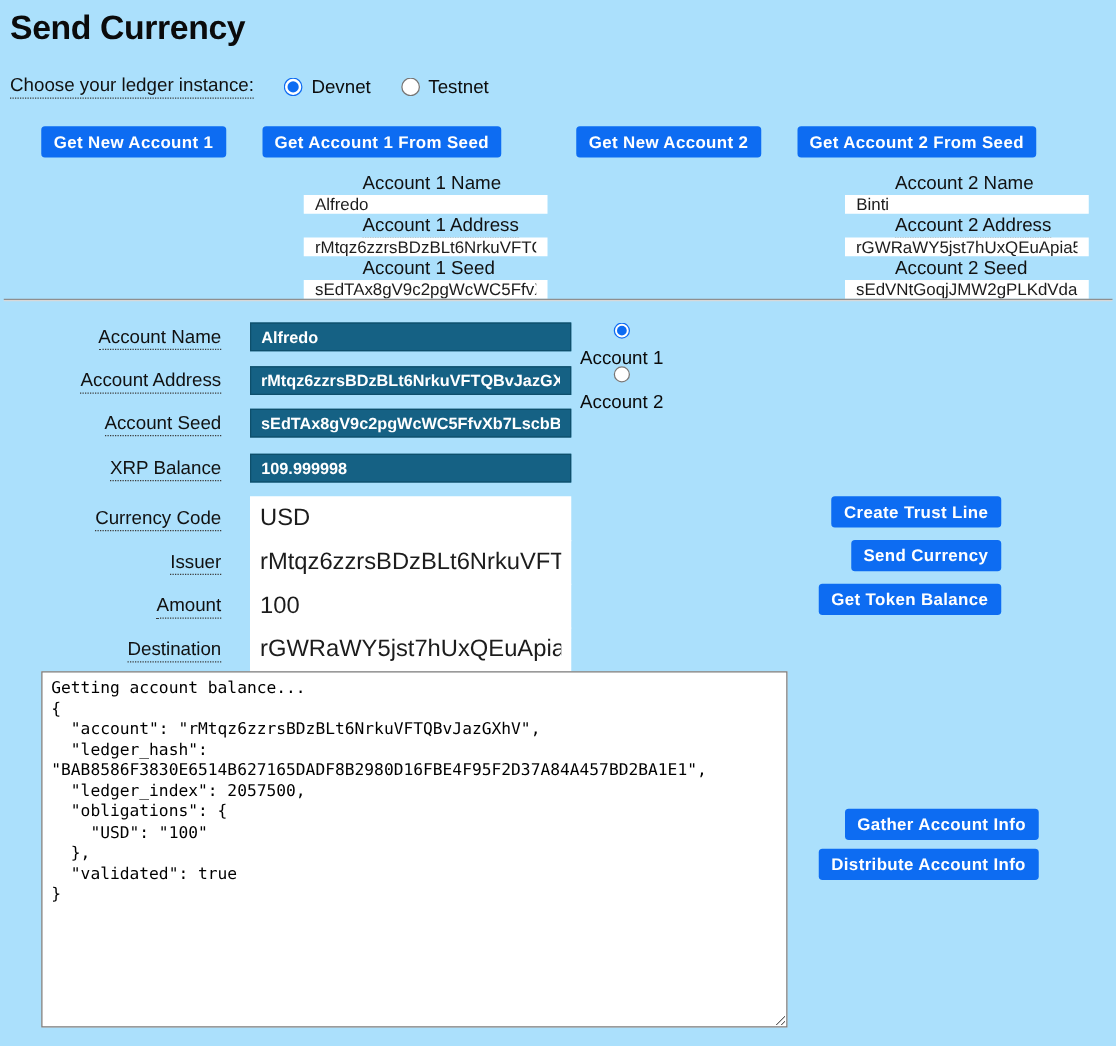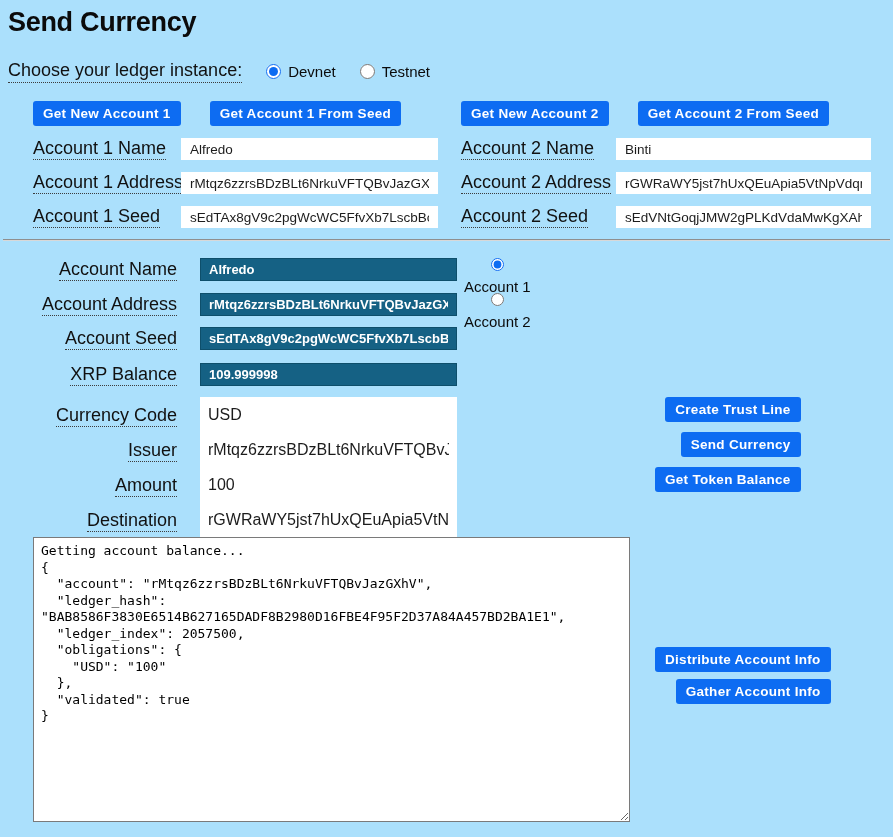--- a/index.html
+++ b/index.html
@@ -12,21 +12,21 @@
     overflow: hidden;
   }
   .page-title {
     position: absolute; left: 8px; top: 7px;
     font-size: 27px; font-weight: 700; letter-spacing: -0.3px;
   }
   .dotted {
     border-bottom: 1px dotted #3c3c3c;
     padding-bottom: 1px;
   }
-  .lbl { font-size: 18px; color: #111; white-space: nowrap; }
+  .lbl { font-size: 15px; color: #111; white-space: nowrap; }
 
   
   .ledger-row {
     position: absolute; left: 8px; top: 60px;
     display: flex; align-items: center; font-size: 15px;
   }
   .radio-opt { display: flex; align-items: center; gap: 7px; }
   .ledger-row .radio-opt { margin-left: 24px; }
   input[type=radio] {
     width: 15px; height: 15px; accent-color: var(--accent, #0d6cf2);
@@ -37,21 +37,21 @@
   .acct-col.c1 { left: 33px; width: 405px; }
   .acct-col.c2 { left: 461px; width: 410px; }
   .btn-row { display: flex; gap: 29px; margin-bottom: 12px; }
   .btn {
     background: var(--accent, #0d6cf2); color: #fff;
     border: none; border-radius: 3px;
     padding: 5px 10px; font-size: 13.5px; font-weight: 600;
     letter-spacing: 0.3px; font-family: Liberation Sans, sans-serif; cursor: pointer;
     white-space: nowrap; height: 25px; line-height: 15px;
   }
-  .frow { display: flex; align-items: flex-start; margin-bottom: 12px; height: 22px; }
+  .frow { display: flex; align-items: flex-end; margin-bottom: 12px; height: 22px; flex-direction: column; }
   .flabel { flex: 0 0 auto; }
   .c1 .flabel { width: 148px; }
   .c2 .flabel { width: 155px; }
   .tinput {
     flex: 1 1 auto; height: 22px; background: #fff; border: none;
     padding: 0 9px; font-size: 13.5px; font-family: inherit; color: #1c1c1c;
   }
 
   .divider {
     position: absolute; left: 3px; right: 3px; top: 239px; height: 2px;
@@ -64,21 +64,21 @@
   .mfield {
     margin-left: 23px; width: 257px; font-family: inherit;
   }
   .mfield.dark {
     background: var(--field-dark, #156184); color: #fff;
     border: 1px solid #0e4f6b; height: 23px; padding: 0 8px;
     font-size: 13px; font-weight: 700;
   }
   .mfield.light {
     background: #fff; border: none; height: 36px; padding: 0 8px;
-    font-size: 16px; color: #1c1c1c;
+    font-size: 19px; color: #1c1c1c;
   }
   .acct-radios { position: absolute; left: 464px; }
   .acct-radios .radio-opt { font-size: 15px; height: 23px; flex-direction: column; }
 
   
   .action-stack { position: absolute; left: 655px; display: flex; flex-direction: column; align-items: flex-end; }
   .stack-1 { top: 397px; gap: 10px; }
   .stack-2 { top: 647px; gap: 7px; }
 
   
@@ -202,15 +202,15 @@
   "ledger_hash":
 "BAB8586F3830E6514B627165DADF8B2980D16FBE4F95F2D37A84A457BD2BA1E1",
   "ledger_index": 2057500,
   "obligations": {
     "USD": "100"
   },
   "validated": true
 }</textarea>
 
 <div class="action-stack stack-2">
+  <button class="btn">Gather Account Info</button>
   <button class="btn">Distribute Account Info</button>
-  <button class="btn">Gather Account Info</button>
 </div>
 
 </body></html>

